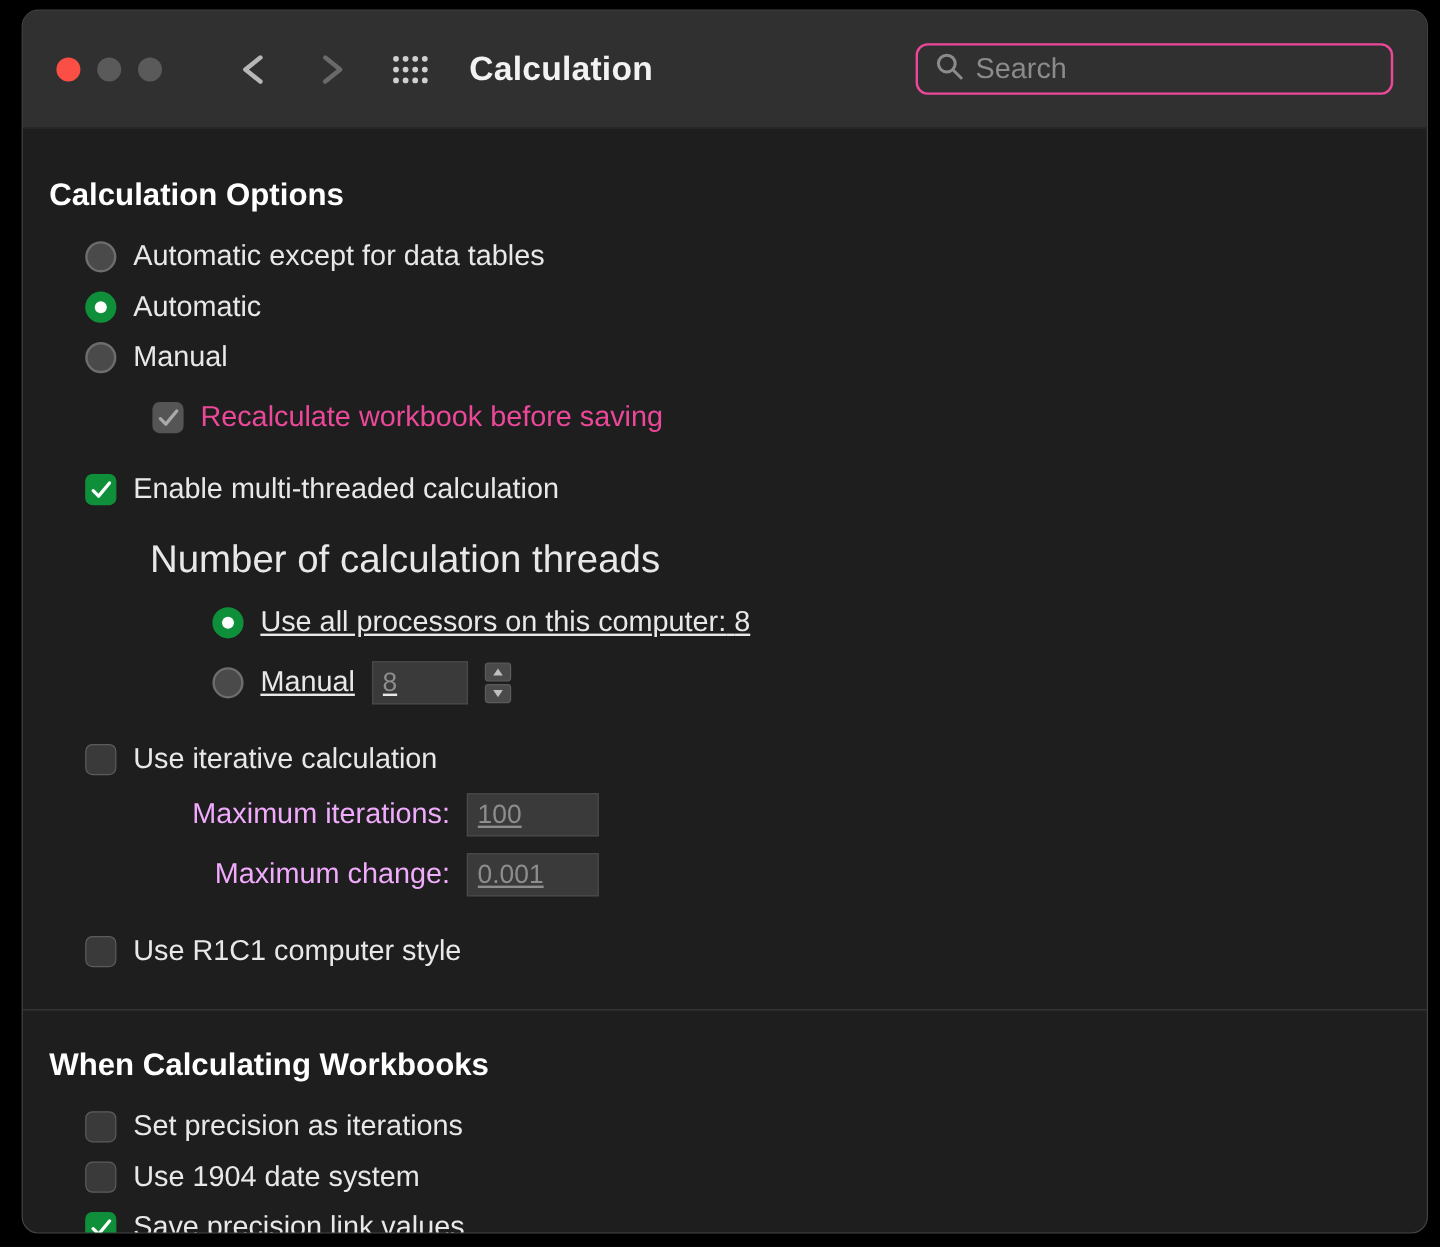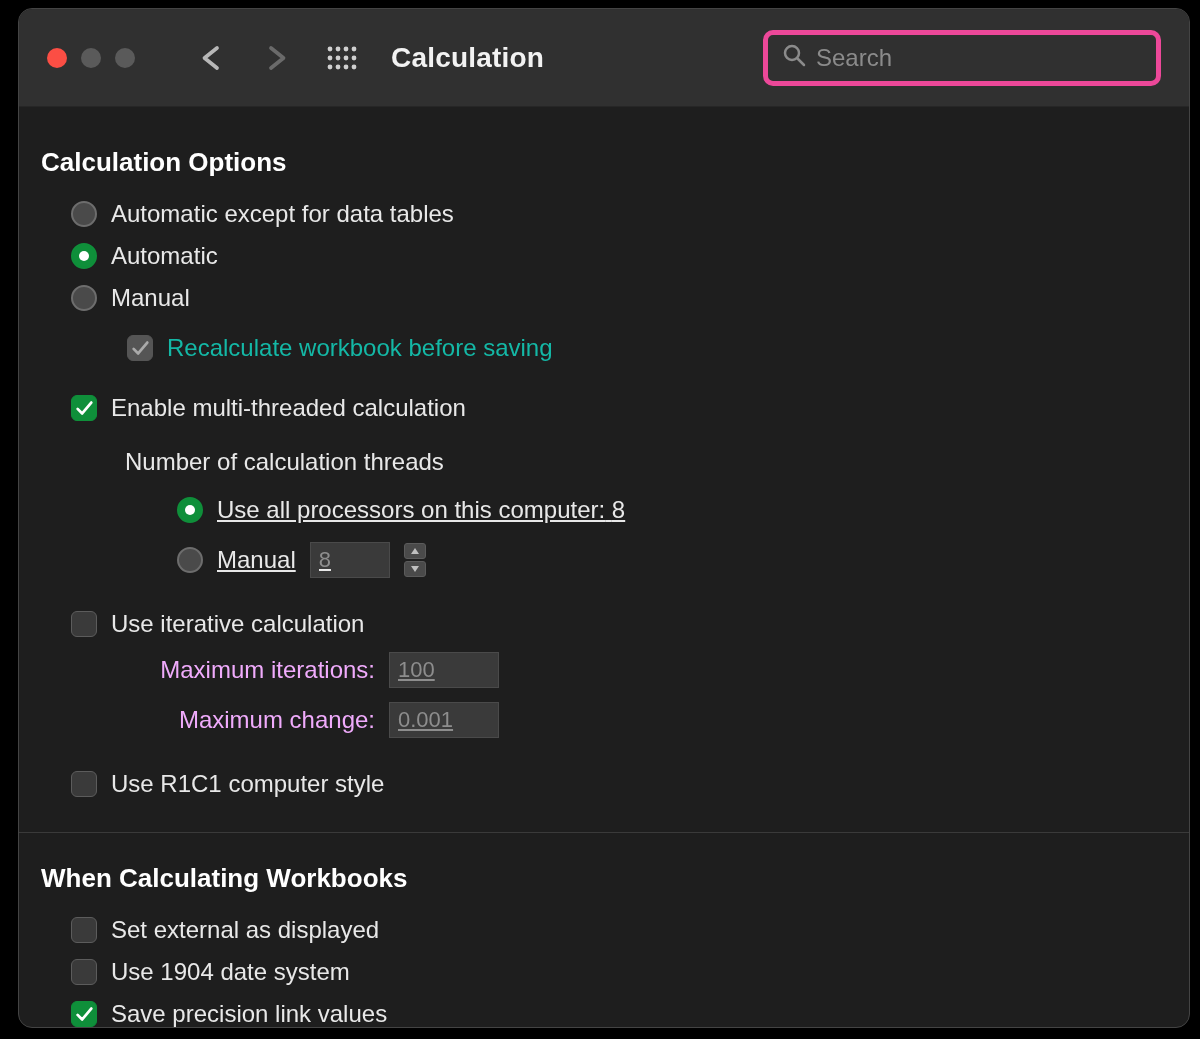--- a/index.html
+++ b/index.html
@@ -46,22 +46,22 @@
     font-size: 28px;
     color: #f2f2f2;
     letter-spacing: .2px;
   }
   .flex-spacer { flex: 1; }
   .search {
     display: flex;
     align-items: center;
     gap: 10px;
     width: 398px;
-    height: 56px;
-    border: 5px solid #ec4899;
+    height: 43px;
+    border: 2px solid #ec4899;
     border-radius: 10px;
     padding: 0 14px;
     color: #8b8b8b;
   }
   .search svg { width: 24px; height: 24px; }
   .search input {
     background: transparent; border: none; outline: none;
     color: #ddd; font-size: 24px; width: 100%;
   }
   .search input::placeholder { color: #8b8b8b; }
@@ -95,23 +95,23 @@
     background:#3a3a3a; border:1px solid #5c5c5c; flex-shrink:0;
     position: relative;
   }
   .checkbox.checked { background:#0f8f3a; border-color:#0f8f3a; }
   .checkbox svg { position:absolute; inset:2px; display:none; }
   .checkbox.checked svg { display:block; }
   .checkbox.disabled.checked { background:#555; border-color:#555; }
   .checkbox.disabled.checked svg path { stroke:#aaa; }
 
   .label { color:#e8e8e8; font-size:24px; }
-  .label.dim { color:#14b8a6; }
-
-  .threads-title { margin: 26px 0 20px 84px; font-size:24px; }
+  .label.dim { color:#ec4899; }
+
+  .threads-title { margin: 26px 0 20px 84px; font-size:32px; }
   .thread-block .row { margin-top: 18px; text-decoration: underline; }
 
   .num-input {
     width: 80px; height: 36px; background:#3a3a3a; border:1px solid #4a4a4a;
     color:#8d8d8d; font-size:22px; padding: 0 8px;
   }
   .num-input.wide { width: 110px; text-decoration: underline; }
   .stepper { display:flex; flex-direction:column; gap:2px; }
   .stepper .btn {
     width:22px; height:16px; background:#4a4a4a; border:1px solid #5b5b5b;
@@ -277,21 +277,21 @@
     </div>
 
     <hr class="sep">
 
     <div class="section-title">When Calculating Workbooks</div>
 
     <div class="row indent-1">
       <span class="checkbox">
         
       </span>
-      <span class="label">Set external as displayed</span>
+      <span class="label">Set precision as iterations</span>
     </div>
     <div class="row indent-1">
       <span class="checkbox">
         
       </span>
       <span class="label">Use 1904 date system</span>
     </div>
     <div class="row indent-1">
       <span class="checkbox checked">
         <svg viewBox="0 0 22 22">

